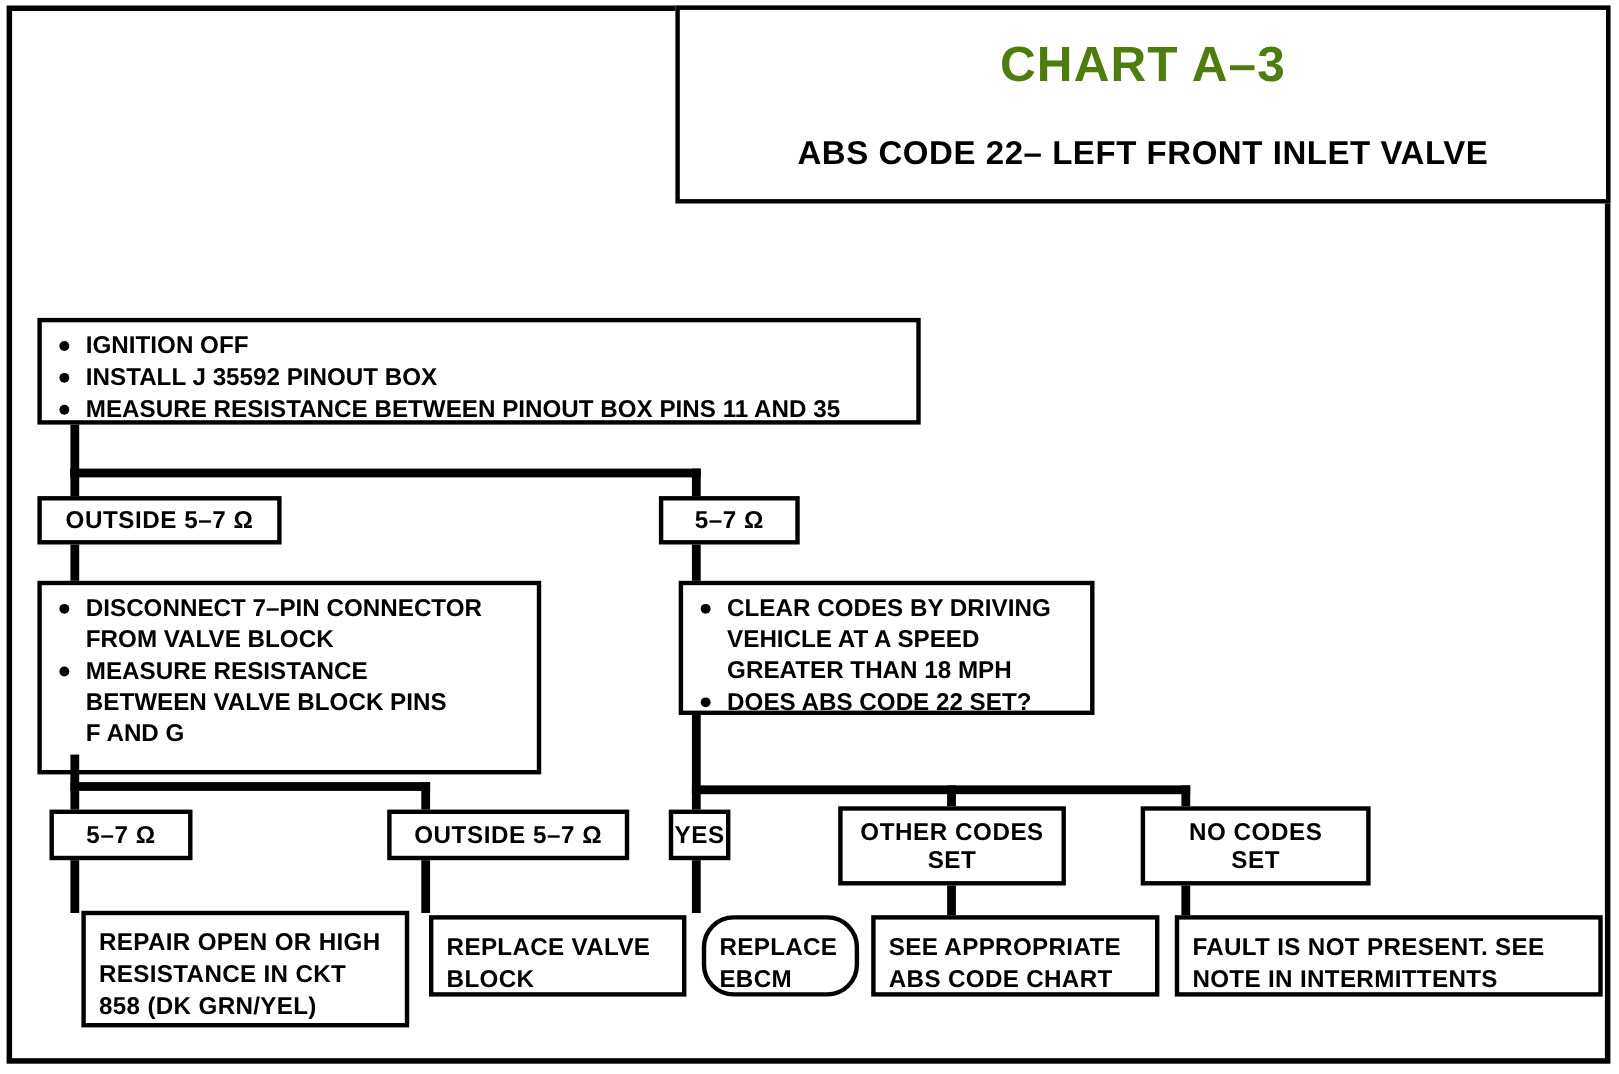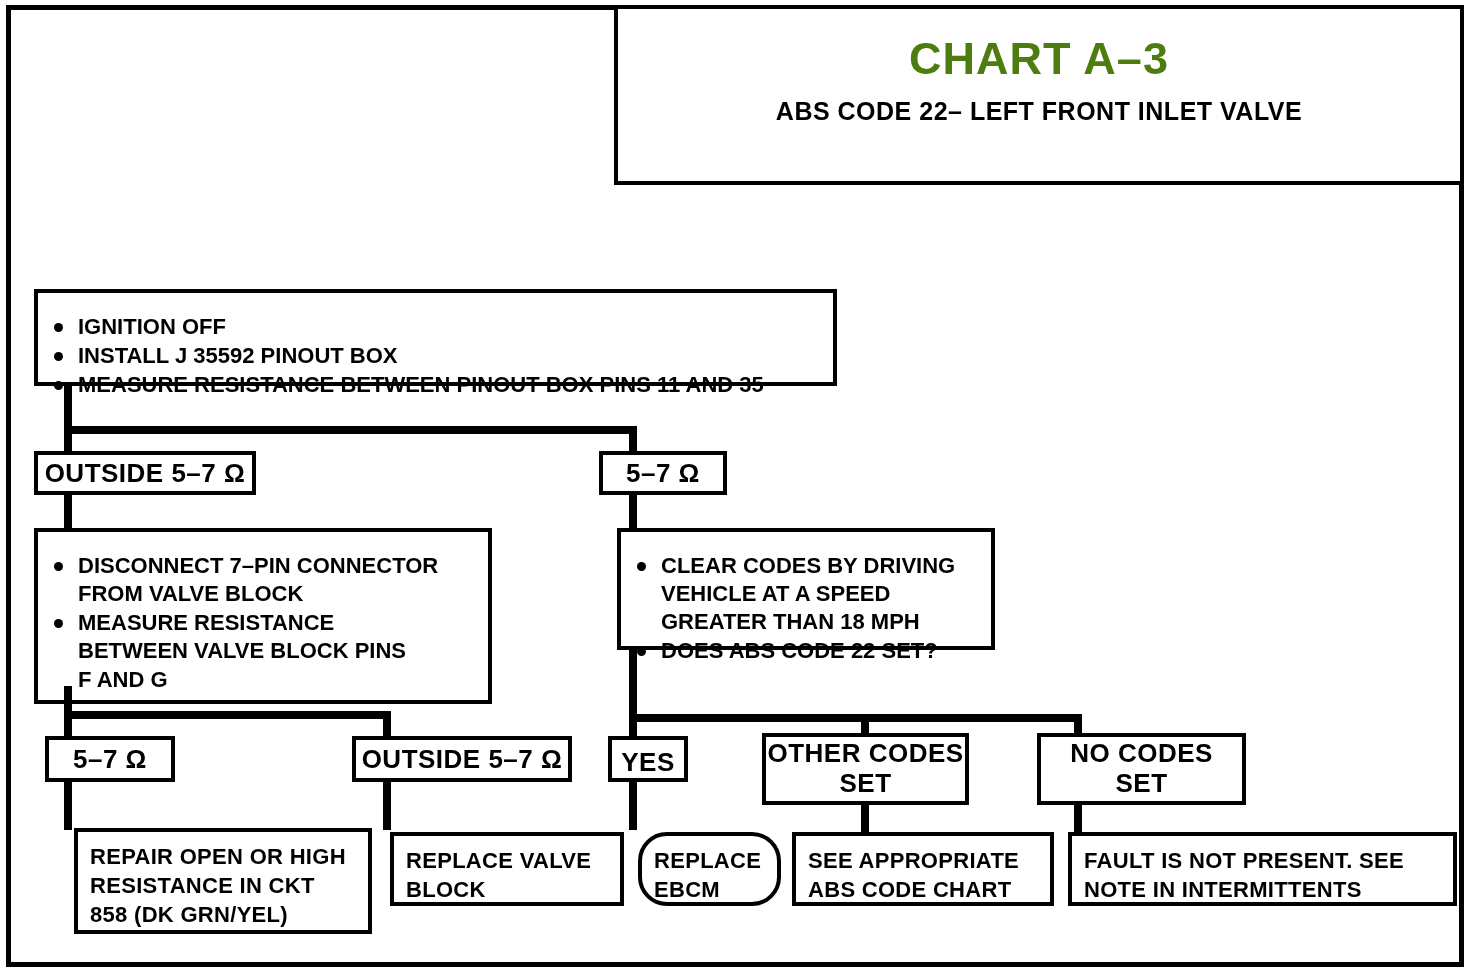--- a/index.html
+++ b/index.html
@@ -44,57 +44,57 @@
     top: 24px;
     font-size: 45px;
     font-weight: bold;
     letter-spacing: 1px;
     color: #4d7c0f;
   }
   .title-sub {
     position: absolute;
     left: 0;
     right: 0;
-    top: 88px;
-    font-size: 25px;
+    top: 114px;
+    font-size: 30px;
     font-weight: bold;
     letter-spacing: 0.5px;
     color: #000;
   }
 
   
   .box {
     position: absolute;
     border: 4px solid #000;
     box-sizing: border-box;
     background: #fff;
     color: #000;
     font-weight: bold;
   }
   .box.label {
     text-align: center;
     display: flex;
     align-items: center;
     justify-content: center;
-    font-size: 26px;
+    font-size: 22px;
     letter-spacing: 0.5px;
   }
   .box.label.two-line {
     flex-direction: column;
     line-height: 1.15;
   }
   .box.action {
     padding: 10px 12px 8px 12px;
     font-size: 22px;
     line-height: 1.32;
     letter-spacing: 0.3px;
     margin-left: 32px;
   }
   .box.bulleted {
-    padding: 20px 12px 8px 10px;
+    padding: 7px 12px 8px 10px;
     font-size: 22px;
   }
 
   ul.bullets {
     list-style: none;
     margin: 0;
     padding: 0;
   }
   ul.bullets > li {
     position: relative;
@@ -185,21 +185,21 @@
   <div class="line-v" style="left:1074px; top:714px; width:8px; height:24px;"></div>
 
   <div class="box label" style="left:45px; top:736px; width:130px; height:46px;">
     <span>5–7  Ω</span>
   </div>
 
   <div class="box label" style="left:352px; top:736px; width:220px; height:46px;">
     <span>OUTSIDE 5–7 Ω</span>
   </div>
 
-  <div class="box label" style="left:608px; top:736px; width:80px; height:46px;align-items:flex-end;">
+  <div class="box label" style="left:608px; top:736px; width:56px; height:46px;">
     <span>YES</span>
   </div>
 
   <div class="box label two-line" style="left:762px; top:733px; width:207px; height:72px;">
     <span>OTHER CODES</span>
     <span>SET</span>
   </div>
 
   <div class="box label two-line" style="left:1037px; top:733px; width:209px; height:72px;">
     <span>NO CODES</span>

